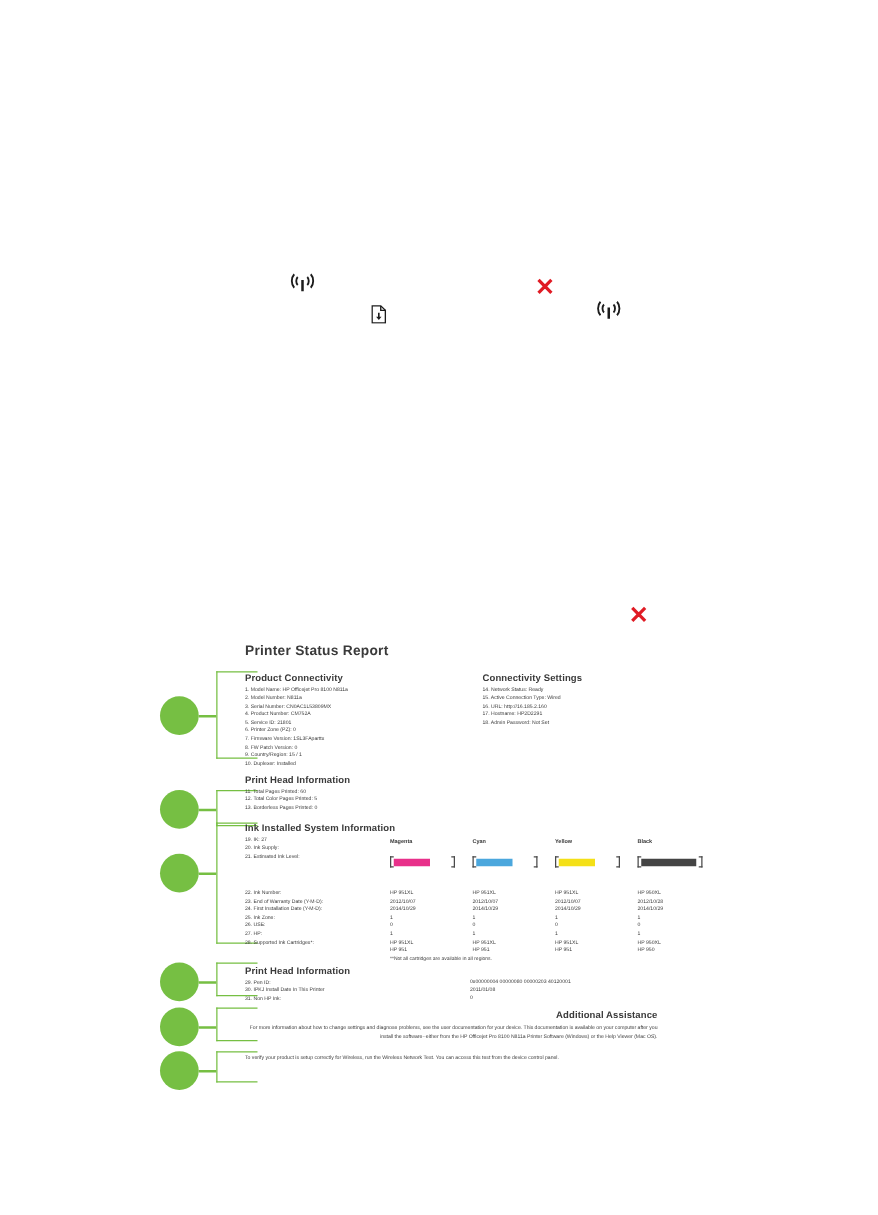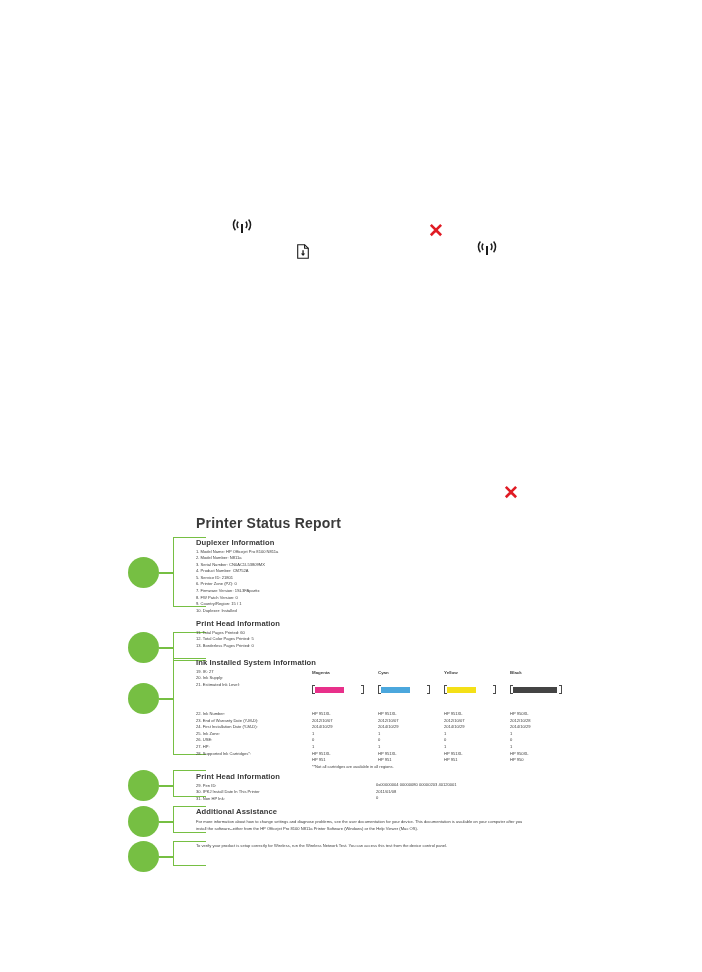--- a/index.html
+++ b/index.html
@@ -39,21 +39,21 @@
     left: 128px;
     top: 515px;
     width: 430px;
     height: 360px;
   }
 
   #report-title {
     position: absolute;
     left: 68px;
     top: 0px;
-    font-size: 14px;
+    font-size: 11px;
     font-weight: bold;
     color: #3a3a3a;
     letter-spacing: 0.2px;
   }
 
   
   .marker {
     position: absolute;
     left: 0px;
     width: 31px;
@@ -211,33 +211,41 @@
 
   <div class="marker" style="top:291px;"></div>
   <div class="stem" style="top:306px;"></div>
   <div class="bracket" style="top:291px; height:27px; left:45px;"></div>
 
   <div class="marker" style="top:326px;"></div>
   <div class="stem" style="top:341px;"></div>
   <div class="bracket" style="top:326px; height:25px; left:45px;"></div>
 
   <div class="sec" style="top:23px;">
-    <div class="sec-head">Duplexer Information</div>
+    <div class="sec-head">Product Connectivity</div>
     <div class="line">1. Model Name: HP Officejet Pro 8100 N811a</div>
     <div class="line">2. Model Number: N811a</div>
     <div class="line">3. Serial Number: CN0AC1L53809MX</div>
     <div class="line">4. Product Number: CM752A</div>
     <div class="line">5. Service ID: 21801</div>
     <div class="line">6. Printer Zone (PZ): 0</div>
     <div class="line">7. Firmware Version: 1SL3FAparttx</div>
     <div class="line">8. FW Patch Version: 0</div>
     <div class="line">9. Country/Region: 15 / 1</div>
     <div class="line">10. Duplexer: Installed</div>
   </div>
 
+  <div class="sec" id="connectivity">
+    <div class="sec-head">Connectivity Settings</div>
+    <div class="line">14. Network Status: Ready</div>
+    <div class="line">15. Active Connection Type: Wired</div>
+    <div class="line">16. URL: http://16.185.2.160</div>
+    <div class="line">17. Hostname: HP2D2291</div>
+    <div class="line">18. Admin Password: Not Set</div>
+  </div>
 
   <div class="sec" style="top:104px;">
     <div class="sec-head">Print Head Information</div>
     <div class="line">11. Total Pages Printed: 60</div>
     <div class="line">12. Total Color Pages Printed: 5</div>
     <div class="line">13. Borderless Pages Printed: 0</div>
   </div>
 
   <div class="sec" style="top:143px;">
     <div class="sec-head">Ink Installed System Information</div>
@@ -316,21 +324,21 @@
   <div class="sec" style="top:257px;">
     <div class="sec-head">Print Head Information</div>
     <div class="line">29. Pen ID:</div>
     <div class="line">30. IPKJ Install Date In This Printer</div>
     <div class="line">31. Non HP Ink:</div>
   </div>
   <div class="ph-val" style="left:248px; top:267px;">0x00000004 00000080 00000203 40120001</div>
   <div class="ph-val" style="left:248px; top:273.6px;">2011/01/08</div>
   <div class="ph-val" style="left:248px; top:280.2px;">0</div>
 
-  <div class="sec" style="top:292px;">
+  <div class="sec" style="top:292px;text-align:right;">
     <div class="sec-head">Additional Assistance</div>
     <div class="para">For more information about how to change settings and diagnose problems, see the user documentation for your device. This documentation is available on your computer after you install the software--either from the HP Officejet Pro 8100 N811a Printer Software (Windows) or the Help Viewer (Mac OS).</div>
   </div>
 
   <div class="sec" style="top:327px;">
     <div class="para">To verify your product is setup correctly for Wireless, run the Wireless Network Test. You can access this test from the device control panel.</div>
   </div>
 
 </div>
 

